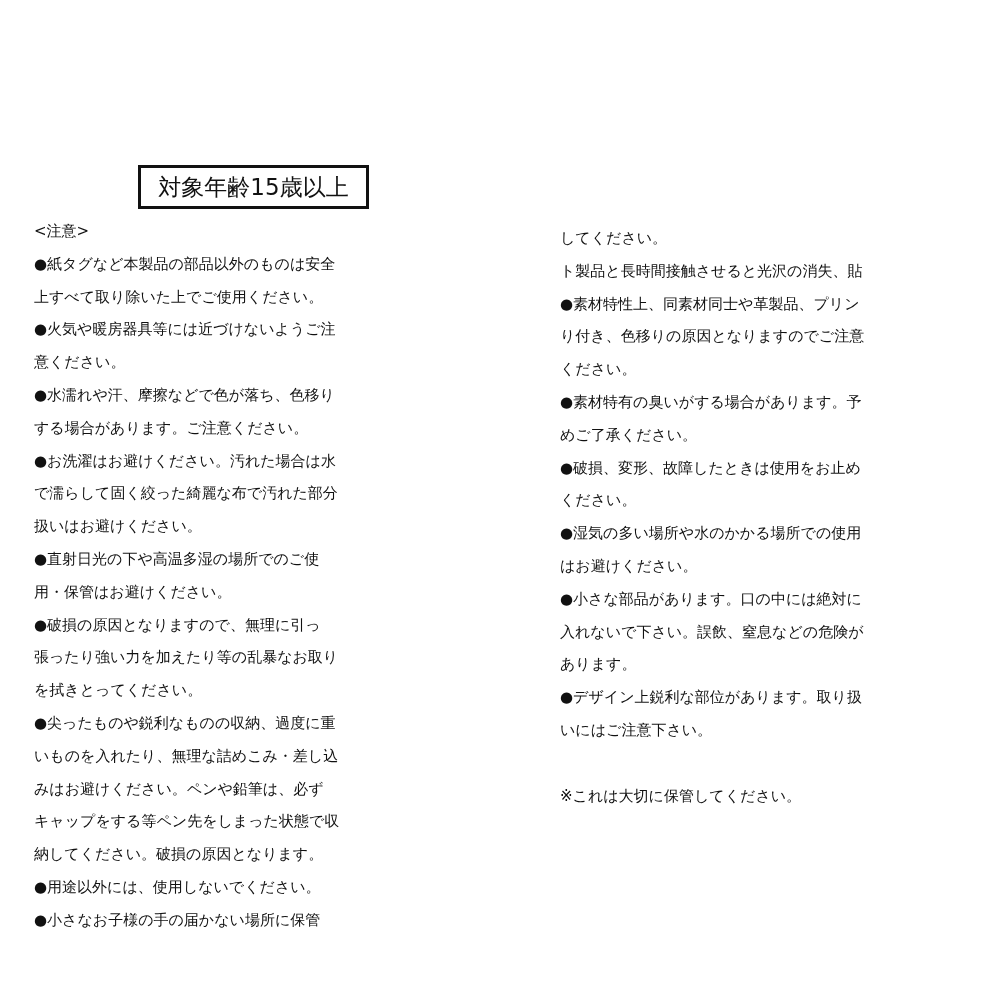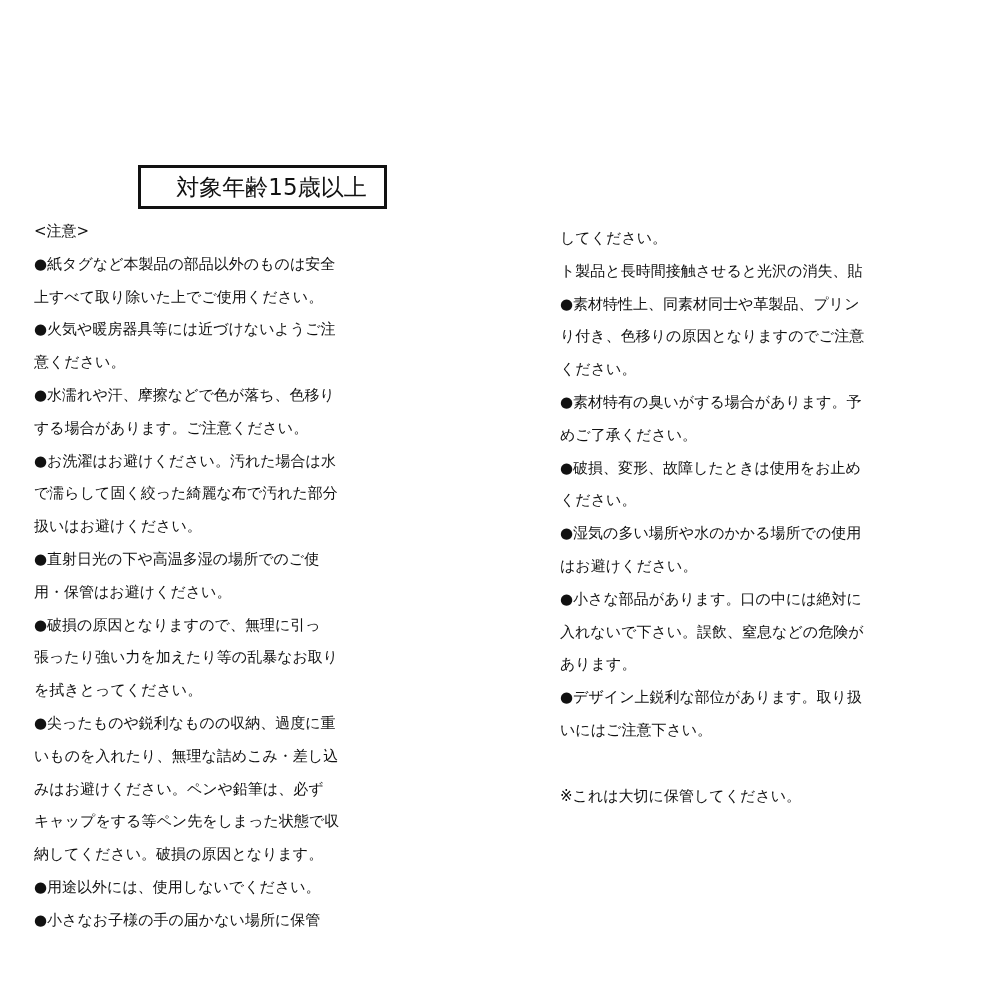--- a/index.html
+++ b/index.html
@@ -21,21 +21,20 @@
       top: 165px;
       width: 225px;
       height: 38px;
       border: 3px solid #111111;
       box-sizing: content-box;
       display: flex;
       align-items: center;
       justify-content: center;
       font-size: 23px;
       letter-spacing: 0px;
-      padding-left: 18px;
     }
     .col {
       position: absolute;
       font-size: 15px;
       line-height: 32.8px;
       white-space: nowrap;
     }
     .col-left {
       left: 34px;
       top: 215px;

